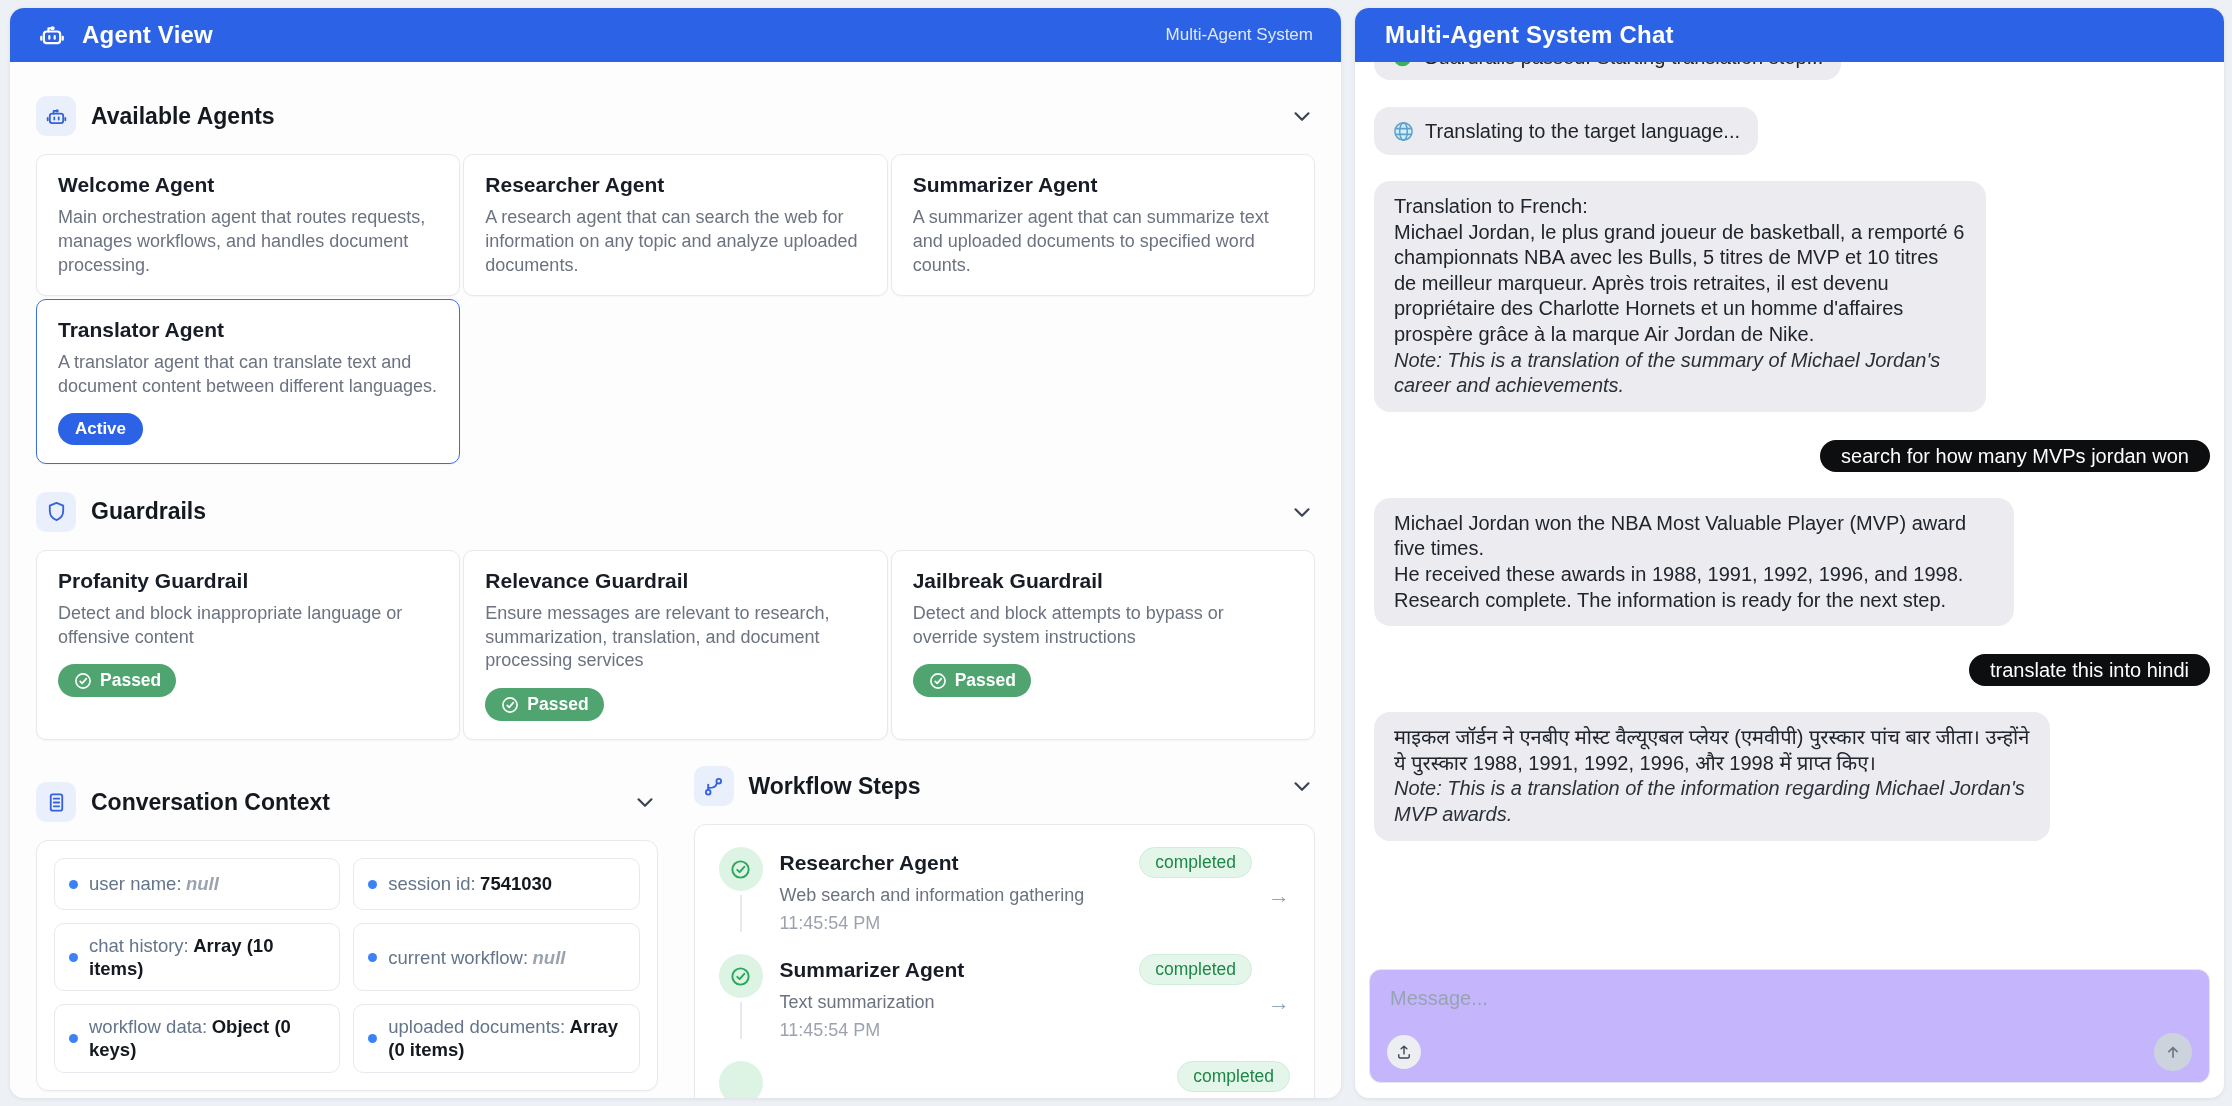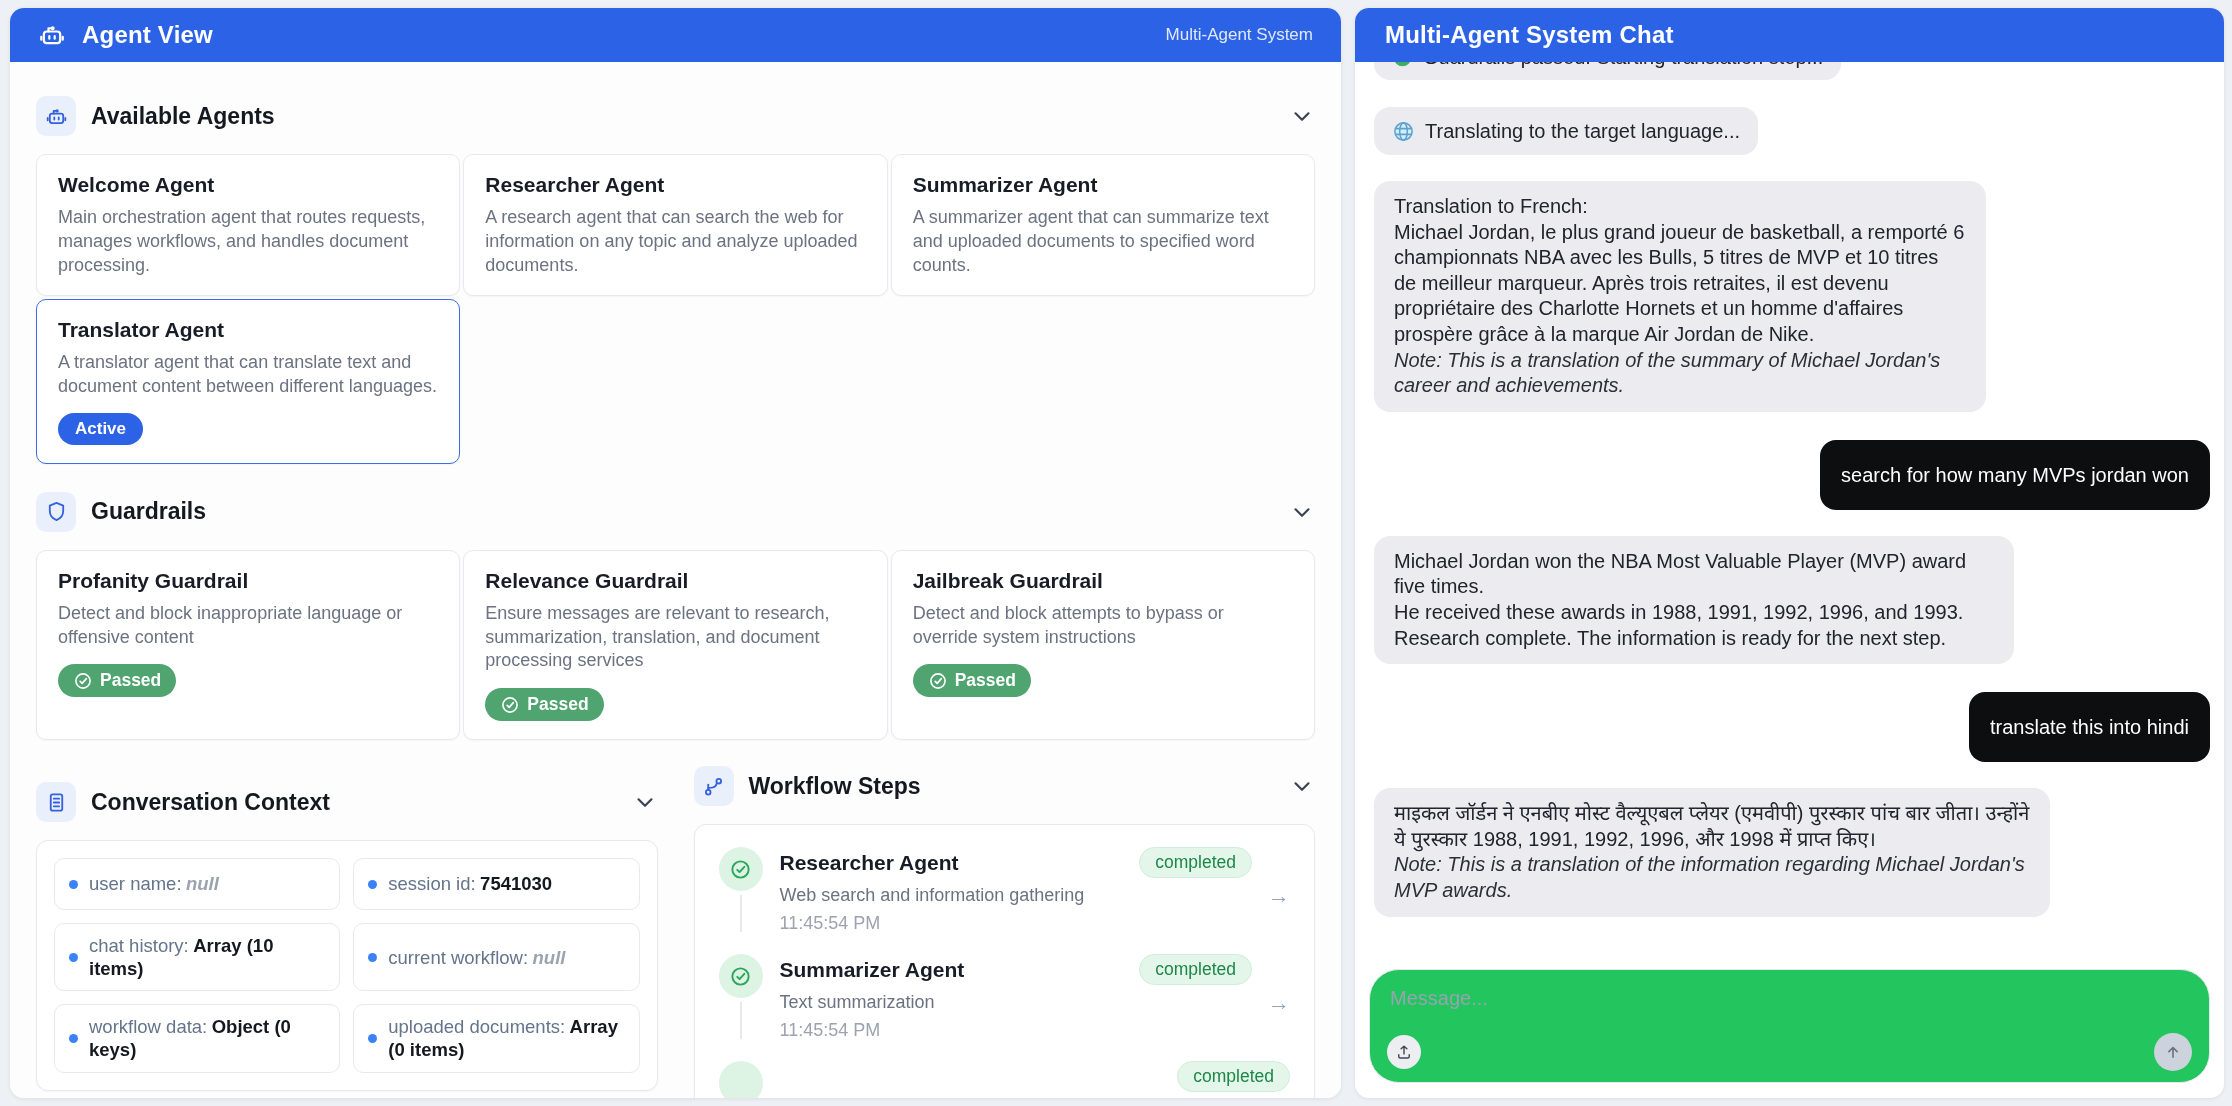--- a/index.html
+++ b/index.html
@@ -75,26 +75,26 @@
                  align-items:flex-start; background:#fff; }
   .bubble { background:#ececf0; border-radius:16px; padding:11px 18px; font-size:20px; color:#20242c;
             line-height:1.3; max-width:700px; }
   .bubble .b-line { line-height:1.28; }
   .bubble em { color:#2b3038; }
   .bubble.clipped { margin-top:-28px; display:inline-flex; align-items:center; gap:10px; height:46px; }
   .bubble.iconline { display:inline-flex; align-items:center; gap:10px; margin-top:27px; }
   .bubble.big { margin-top:26px; padding:13px 20px; width:612px; }
   .bubble.mvp { margin-top:26px; padding:13px 20px; width:640px; }
   .bubble.hindi { margin-top:26px; padding:13px 20px; width:676px; }
-  .bubble.user { margin-top:28px; align-self:flex-end; background:#0d0e10; color:#fff; padding:22px 21px; }
+  .bubble.user { margin-top:28px; align-self:flex-end; background:#0d0e10; color:#fff; padding:3px 21px; }
   .g-icon { width:23px; height:23px; flex:0 0 23px; }
   .check-solid { width:21px; height:21px; flex:0 0 21px; }
 
   .chat-inputwrap { flex:0 0 auto; margin:16px 14px 15px 14px; border:1.6px solid #e3e7ee;
-                    border-radius:30px; position:relative; height:114px; background:#22c55e; }
+                    border-radius:12px; position:relative; height:114px; background:#c4b5fd; }
   .chat-inputwrap textarea { width:100%; height:56px; border:0; outline:none; resize:none; background:transparent;
                     font-family:"Liberation Sans", sans-serif; font-size:20px; color:#334; padding:17px 20px; }
   .chat-inputwrap textarea::placeholder { color:#98a3b1; }
   .round-btn { position:absolute; bottom:13px; width:34px; height:34px; border-radius:50%; border:0;
                display:flex; align-items:center; justify-content:center; cursor:pointer; }
   .upload-btn { left:17px; background:#eceef2; color:#3f4754; }
   .send-btn { right:17px; width:38px; height:38px; background:#ccd3dc; color:#6a7686; bottom:11px; }
   .round-btn svg { width:18px; height:18px; }
 </style>
 </head>
@@ -356,21 +356,21 @@
       <div class="bubble big">
         <div class="b-line">Translation to French:</div>
         <div class="b-line">Michael Jordan, le plus grand joueur de basketball, a remporté 6 championnats NBA avec les Bulls, 5 titres de MVP et 10 titres de meilleur marqueur. Après trois retraites, il est devenu propriétaire des Charlotte Hornets et un homme d'affaires prospère grâce à la marque Air Jordan de Nike.</div>
         <em class="b-line" style="display:block">Note: This is a translation of the summary of Michael Jordan's career and achievements.</em>
       </div>
 
       <div class="bubble user">search for how many MVPs jordan won</div>
 
       <div class="bubble mvp">
         <div class="b-line">Michael Jordan won the NBA Most Valuable Player (MVP) award five times.</div>
-        <div class="b-line">He received these awards in 1988, 1991, 1992, 1996, and 1993.</div>
+        <div class="b-line">He received these awards in 1988, 1991, 1992, 1996, and 1998.</div>
         <div class="b-line">Research complete. The information is ready for the next step.</div>
       </div>
 
       <div class="bubble user">translate this into hindi</div>
 
       <div class="bubble hindi">
         <div class="b-line">माइकल जॉर्डन ने एनबीए मोस्ट वैल्यूएबल प्लेयर (एमवीपी) पुरस्कार पांच बार जीता। उन्होंने ये पुरस्कार 1988, 1991, 1992, 1996, और 1998 में प्राप्त किए।</div>
         <em class="b-line" style="display:block">Note: This is a translation of the information regarding Michael Jordan's MVP awards.</em>
       </div>
 

